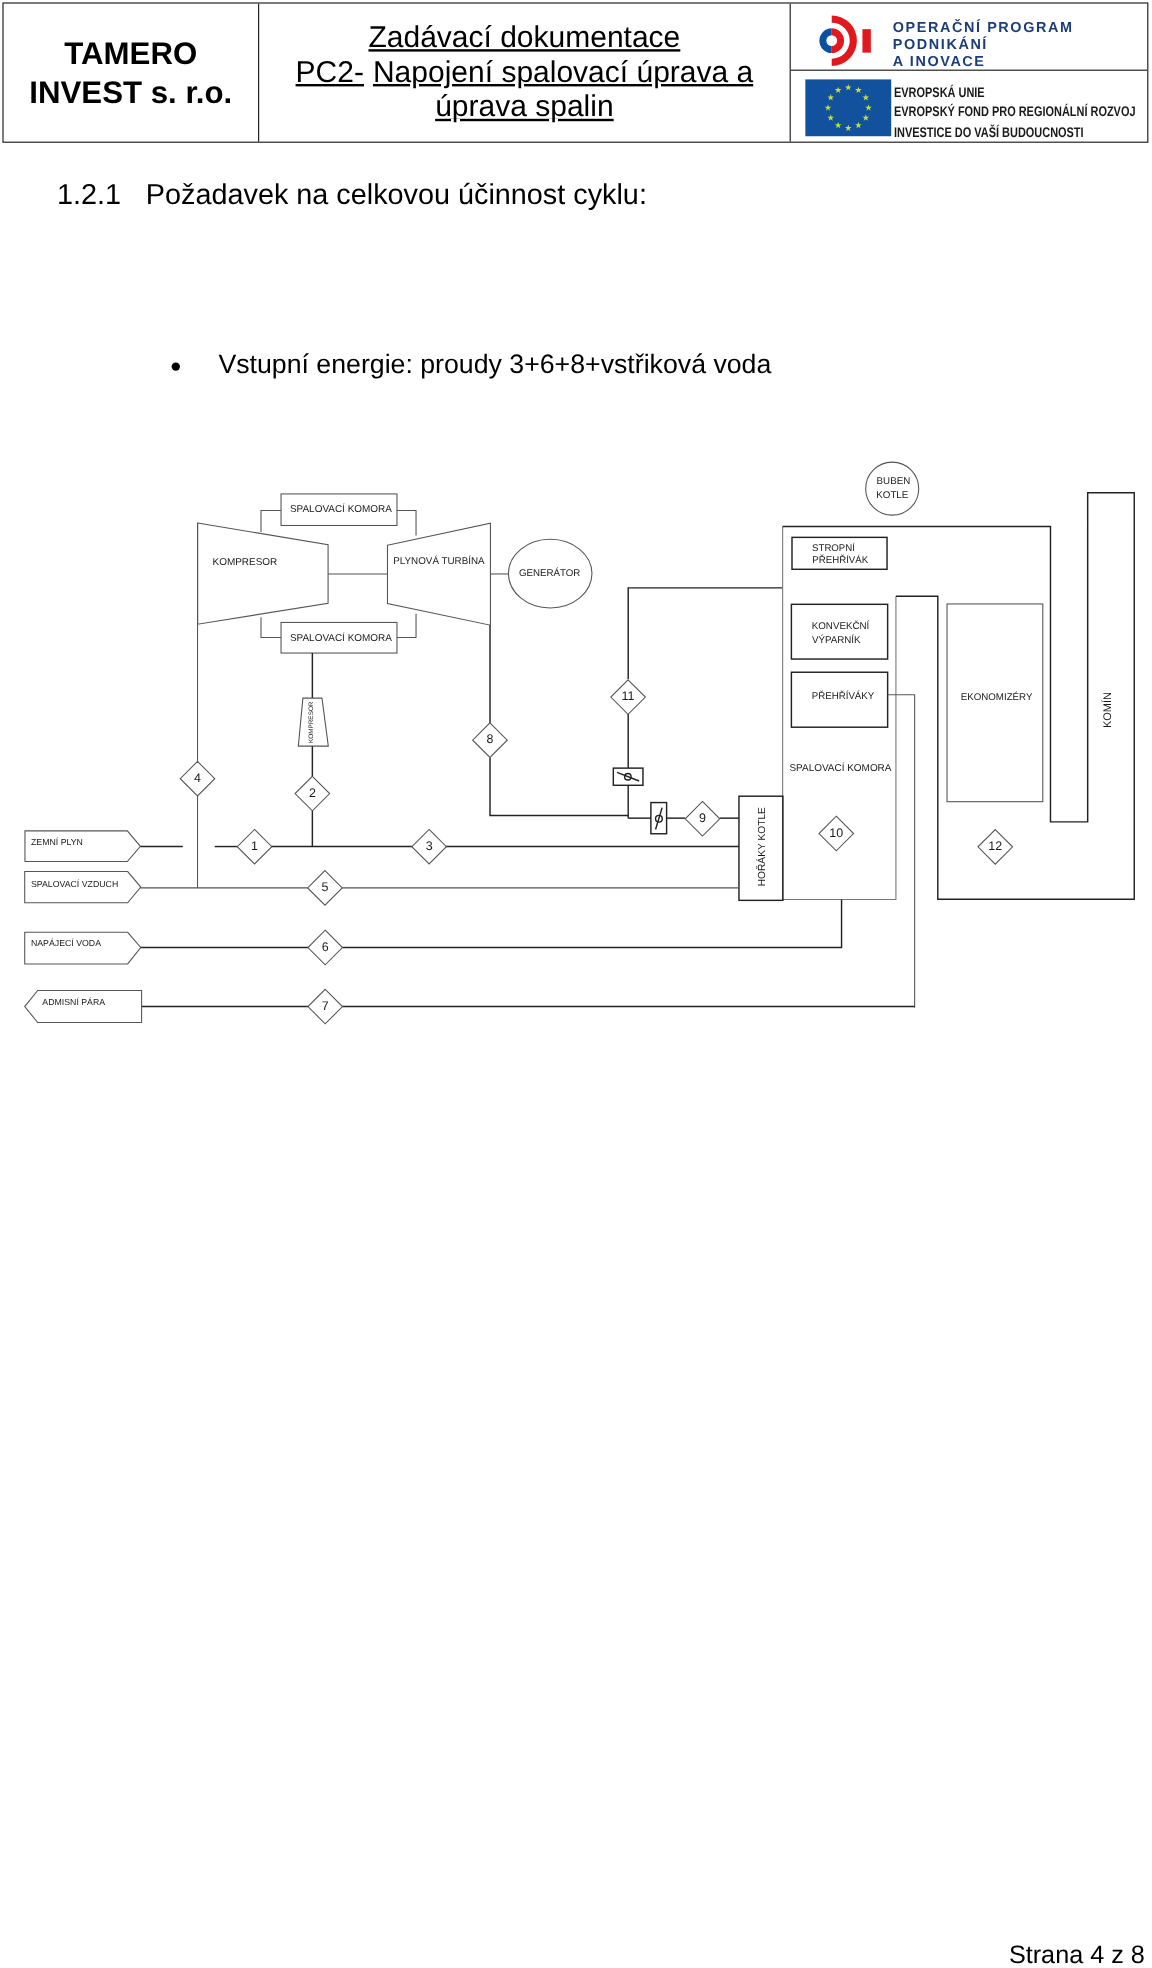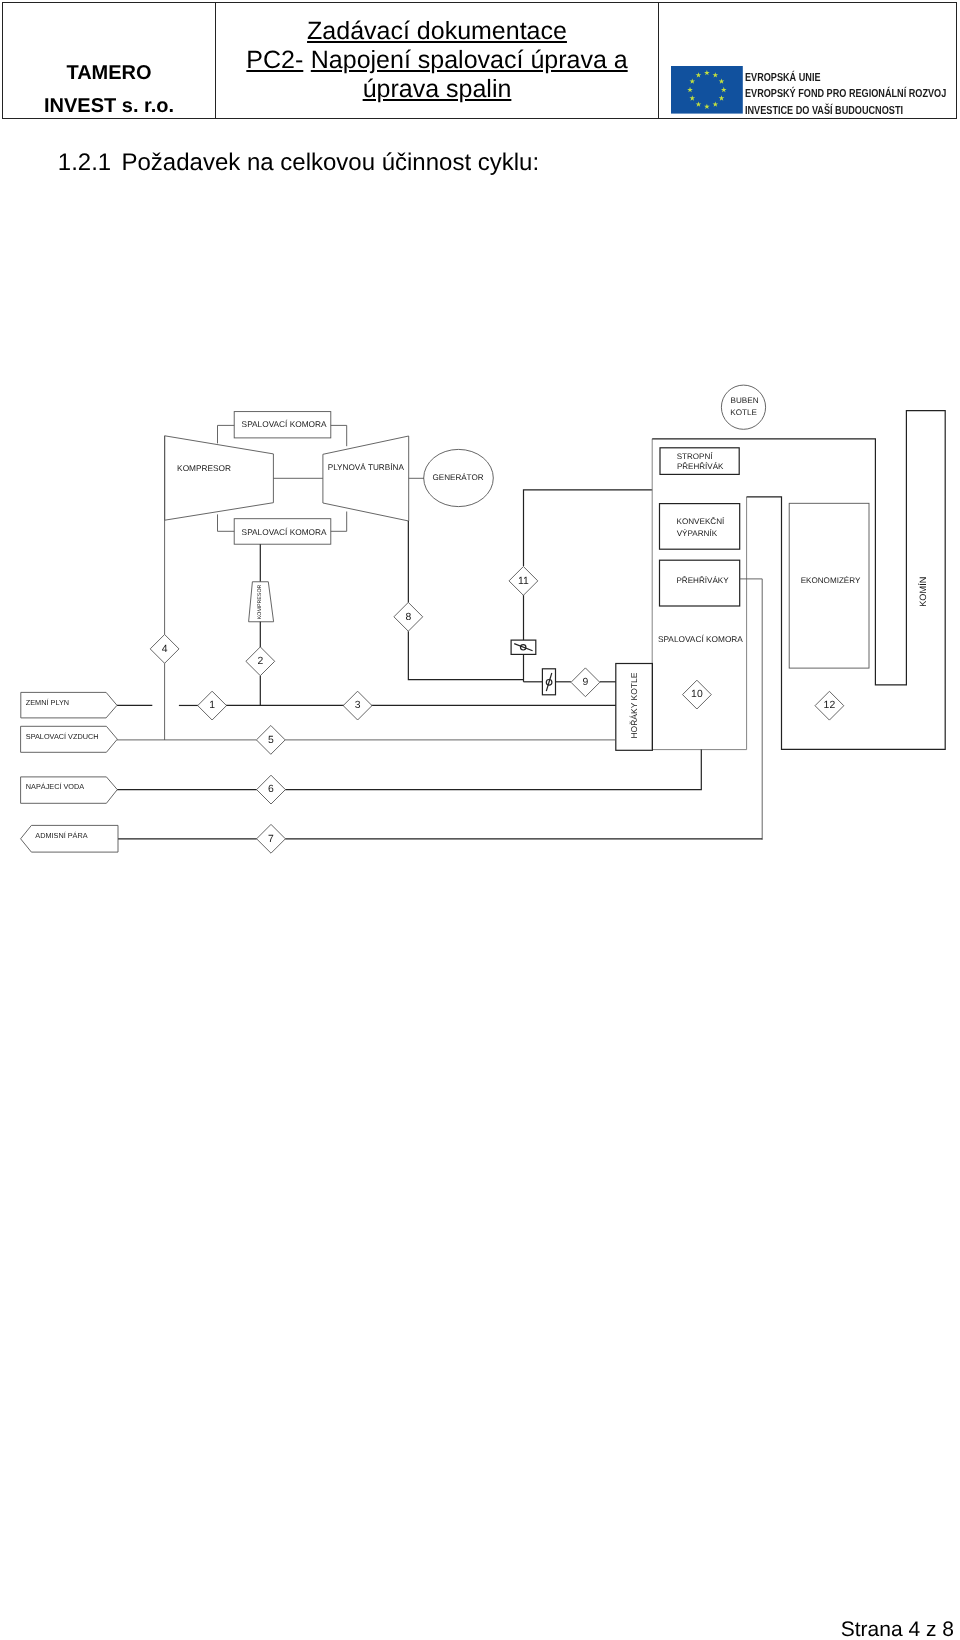--- a/index.html
+++ b/index.html
@@ -13,41 +13,41 @@
        border:1.5px solid #232323;}
   .hdr-c1{position:absolute;left:0;top:0;width:213px;height:100%;box-sizing:border-box;
           border-right:1.5px solid #232323;display:flex;align-items:center;justify-content:center;}
   .hdr-c2{position:absolute;left:213px;top:0;width:443px;height:100%;box-sizing:border-box;
           border-right:1.5px solid #232323;display:flex;align-items:center;justify-content:center;}
   .hdr-c3{position:absolute;left:656px;top:0;right:0;height:100%;box-sizing:border-box;}
   .hdr-c3a{position:absolute;left:0;top:0;right:0;height:56px;box-sizing:border-box;
            border-bottom:1.5px solid #232323;}
   .hdr-c3b{position:absolute;left:0;top:56px;right:0;bottom:0;}
 
-  .company{font-weight:bold;font-size:20px;line-height:33px;text-align:center;white-space:pre-line;
-           position:absolute;left:0;top:25px;width:100%;margin-top:29px;}
+  .company{font-weight:bold;font-size:26px;line-height:33px;text-align:center;white-space:pre-line;
+           position:absolute;left:0;top:25px;width:100%;}
   .doctitle{font-size:25px;line-height:29px;text-align:center;position:absolute;left:0;top:14.3px;width:100%;}
   .doctitle .l1,.doctitle .l2,.doctitle .l3{font-weight:normal;white-space:nowrap;text-decoration:underline;}
   .doctitle .pc2{margin-right:7.5px;}
 
   
   .opi{position:absolute;left:0;top:0;width:100%;height:100%;}
   .opi-mark{position:absolute;left:17.5px;top:1px;}
   .opi-txt{position:absolute;left:85px;top:12.7px;color:#1b3d7a;font-weight:bold;font-size:12px;
            line-height:14.3px;letter-spacing:1.33px;white-space:nowrap;}
 
   
   .eu{position:absolute;left:0;top:0;width:100%;height:100%;}
   .eu-flag{position:absolute;left:12.4px;top:7.1px;}
   .eu-txt{position:absolute;left:85.8px;top:10.7px;color:#1a1a1a;font-weight:bold;font-size:11.6px;
           line-height:16.4px;white-space:nowrap;transform:scaleX(0.787);transform-origin:0 0;}
 
   
   .sect{position:absolute;left:47.5px;top:152px;width:880px;height:220px;}
-  .head-row{font-size:24px;line-height:22px;white-space:nowrap;position:absolute;left:0;top:0;text-align:center;}
+  .head-row{font-size:24px;line-height:22px;white-space:nowrap;position:absolute;left:0;top:0;}
   .head-row .num{display:inline-block;width:74px;}
   .para{position:absolute;left:50.5px;top:40px;width:853px;font-size:22.45px;line-height:28px;text-align:justify;}
   .bullets{position:absolute;left:0;top:138px;margin:0;padding:0;list-style:none;font-size:22.25px;line-height:27.5px;}
   .bullets li{margin:0;padding-left:134.5px;position:relative;}
   .bullets li .bul{position:absolute;left:95.8px;top:11.5px;width:7px;height:7px;border-radius:50%;background:#000;font-size:0;line-height:0;overflow:hidden;color:transparent;}
 
   
   svg.diagram{position:absolute;left:0px;top:0px;width:960px;height:1640px;}
   .thin{stroke:#555;stroke-width:0.9;}
   .thick{stroke:#222;stroke-width:1.2;}
@@ -71,20 +71,39 @@
 INVEST s. r.o.</div>
     </div>
     <div class="hdr-c2">
       <div class="doctitle">
         <div class="l1">Zadávací dokumentace</div>
         <div class="l2"><span class="pc2">PC2-</span><span>Napojení spalovací úprava a</span></div>
         <div class="l3">úprava spalin</div>
       </div>
     </div>
     <div class="hdr-c3">
+      <div class="hdr-c3a">
+        <div class="opi">
+          <svg class="opi-mark" width="54" height="54" viewBox="0 0 54 54">
+
+            <path d="M16.1 8.9 A21.0 21.0 0 0 1 16.1 50.9 L16.1 44.9 A15.0 15.0 0 0 0 16.1 14.9 Z" fill="#e1191f"></path>
+
+            <path d="M16.1 19.6 A10.3 10.3 0 0 0 16.1 40.2 L16.1 34.4 A4.4 4.4 0 0 1 16.1 25.4 Z" fill="#0a4fa0"></path>
+
+            <path d="M16.1 19.6 A10.3 10.3 0 0 1 16.1 40.2 L16.1 34.4 A4.4 4.4 0 0 0 16.1 25.4 Z" fill="#e1191f"></path>
+
+            <rect x="41.7" y="20.3" width="7.0" height="19.6" fill="#e1191f"></rect>
+          </svg>
+          <div class="opi-txt">
+            <div>OPERAČNÍ PROGRAM</div>
+            <div>PODNIKÁNÍ</div>
+            <div>A INOVACE</div>
+          </div>
+        </div>
+      </div>
       <div class="hdr-c3b">
         <div class="eu">
           <svg class="eu-flag" width="71.8" height="47.6" viewBox="0 0 71.8 47.6">
               <rect x="0" y="0" width="71.8" height="47.6" fill="#11519e"></rect>
               <path d="M35.90 3.95L36.57 6.00L38.73 6.00L36.98 7.27L37.65 9.33L35.90 8.06L34.15 9.33L34.82 7.27L33.07 6.00L35.23 6.00Z" fill="#c3e03f"></path>
               <path d="M44.34 6.21L45.01 8.26L47.17 8.26L45.42 9.53L46.09 11.59L44.34 10.32L42.59 11.59L43.26 9.53L41.51 8.26L43.67 8.26Z" fill="#c3e03f"></path>
               <path d="M50.52 12.39L51.19 14.44L53.35 14.44L51.60 15.71L52.27 17.77L50.52 16.50L48.77 17.77L49.44 15.71L47.69 14.44L49.85 14.44Z" fill="#c3e03f"></path>
               <path d="M52.78 20.82L53.45 22.88L55.61 22.88L53.86 24.15L54.53 26.21L52.78 24.94L51.03 26.21L51.70 24.15L49.95 22.88L52.11 22.88Z" fill="#c3e03f"></path>
               <path d="M50.52 29.26L51.19 31.32L53.35 31.32L51.60 32.59L52.27 34.65L50.52 33.38L48.77 34.65L49.44 32.59L47.69 31.32L49.85 31.32Z" fill="#c3e03f"></path>
               <path d="M44.34 35.44L45.01 37.50L47.17 37.50L45.42 38.77L46.09 40.82L44.34 39.55L42.59 40.82L43.26 38.77L41.51 37.50L43.67 37.50Z" fill="#c3e03f"></path>
@@ -103,20 +122,21 @@
         </div>
       </div>
     </div>
   </div>
 
   <div class="sect">
     <div class="head-row">
       <span class="num">1.2.1</span><span>Požadavek na celkovou účinnost cyklu:</span>
     </div>
     <ul class="bullets">
+      <li><span class="bul">•</span><span>Vstupní energie: proudy 3+6+8+vstřiková voda</span></li>
     </ul>
   </div>
 
   <svg class="diagram" width="960" height="1640" viewBox="0 0 960 1640">
     <g fill="none" stroke="#4a4a4a" stroke-width="1" stroke-linejoin="miter" stroke-linecap="butt">
 
       <rect x="234.2" y="411.6" width="96.6" height="26.3" class="thin"></rect>
 
       <rect x="234.2" y="518.7" width="96.6" height="25.5" class="thin"></rect>
 

